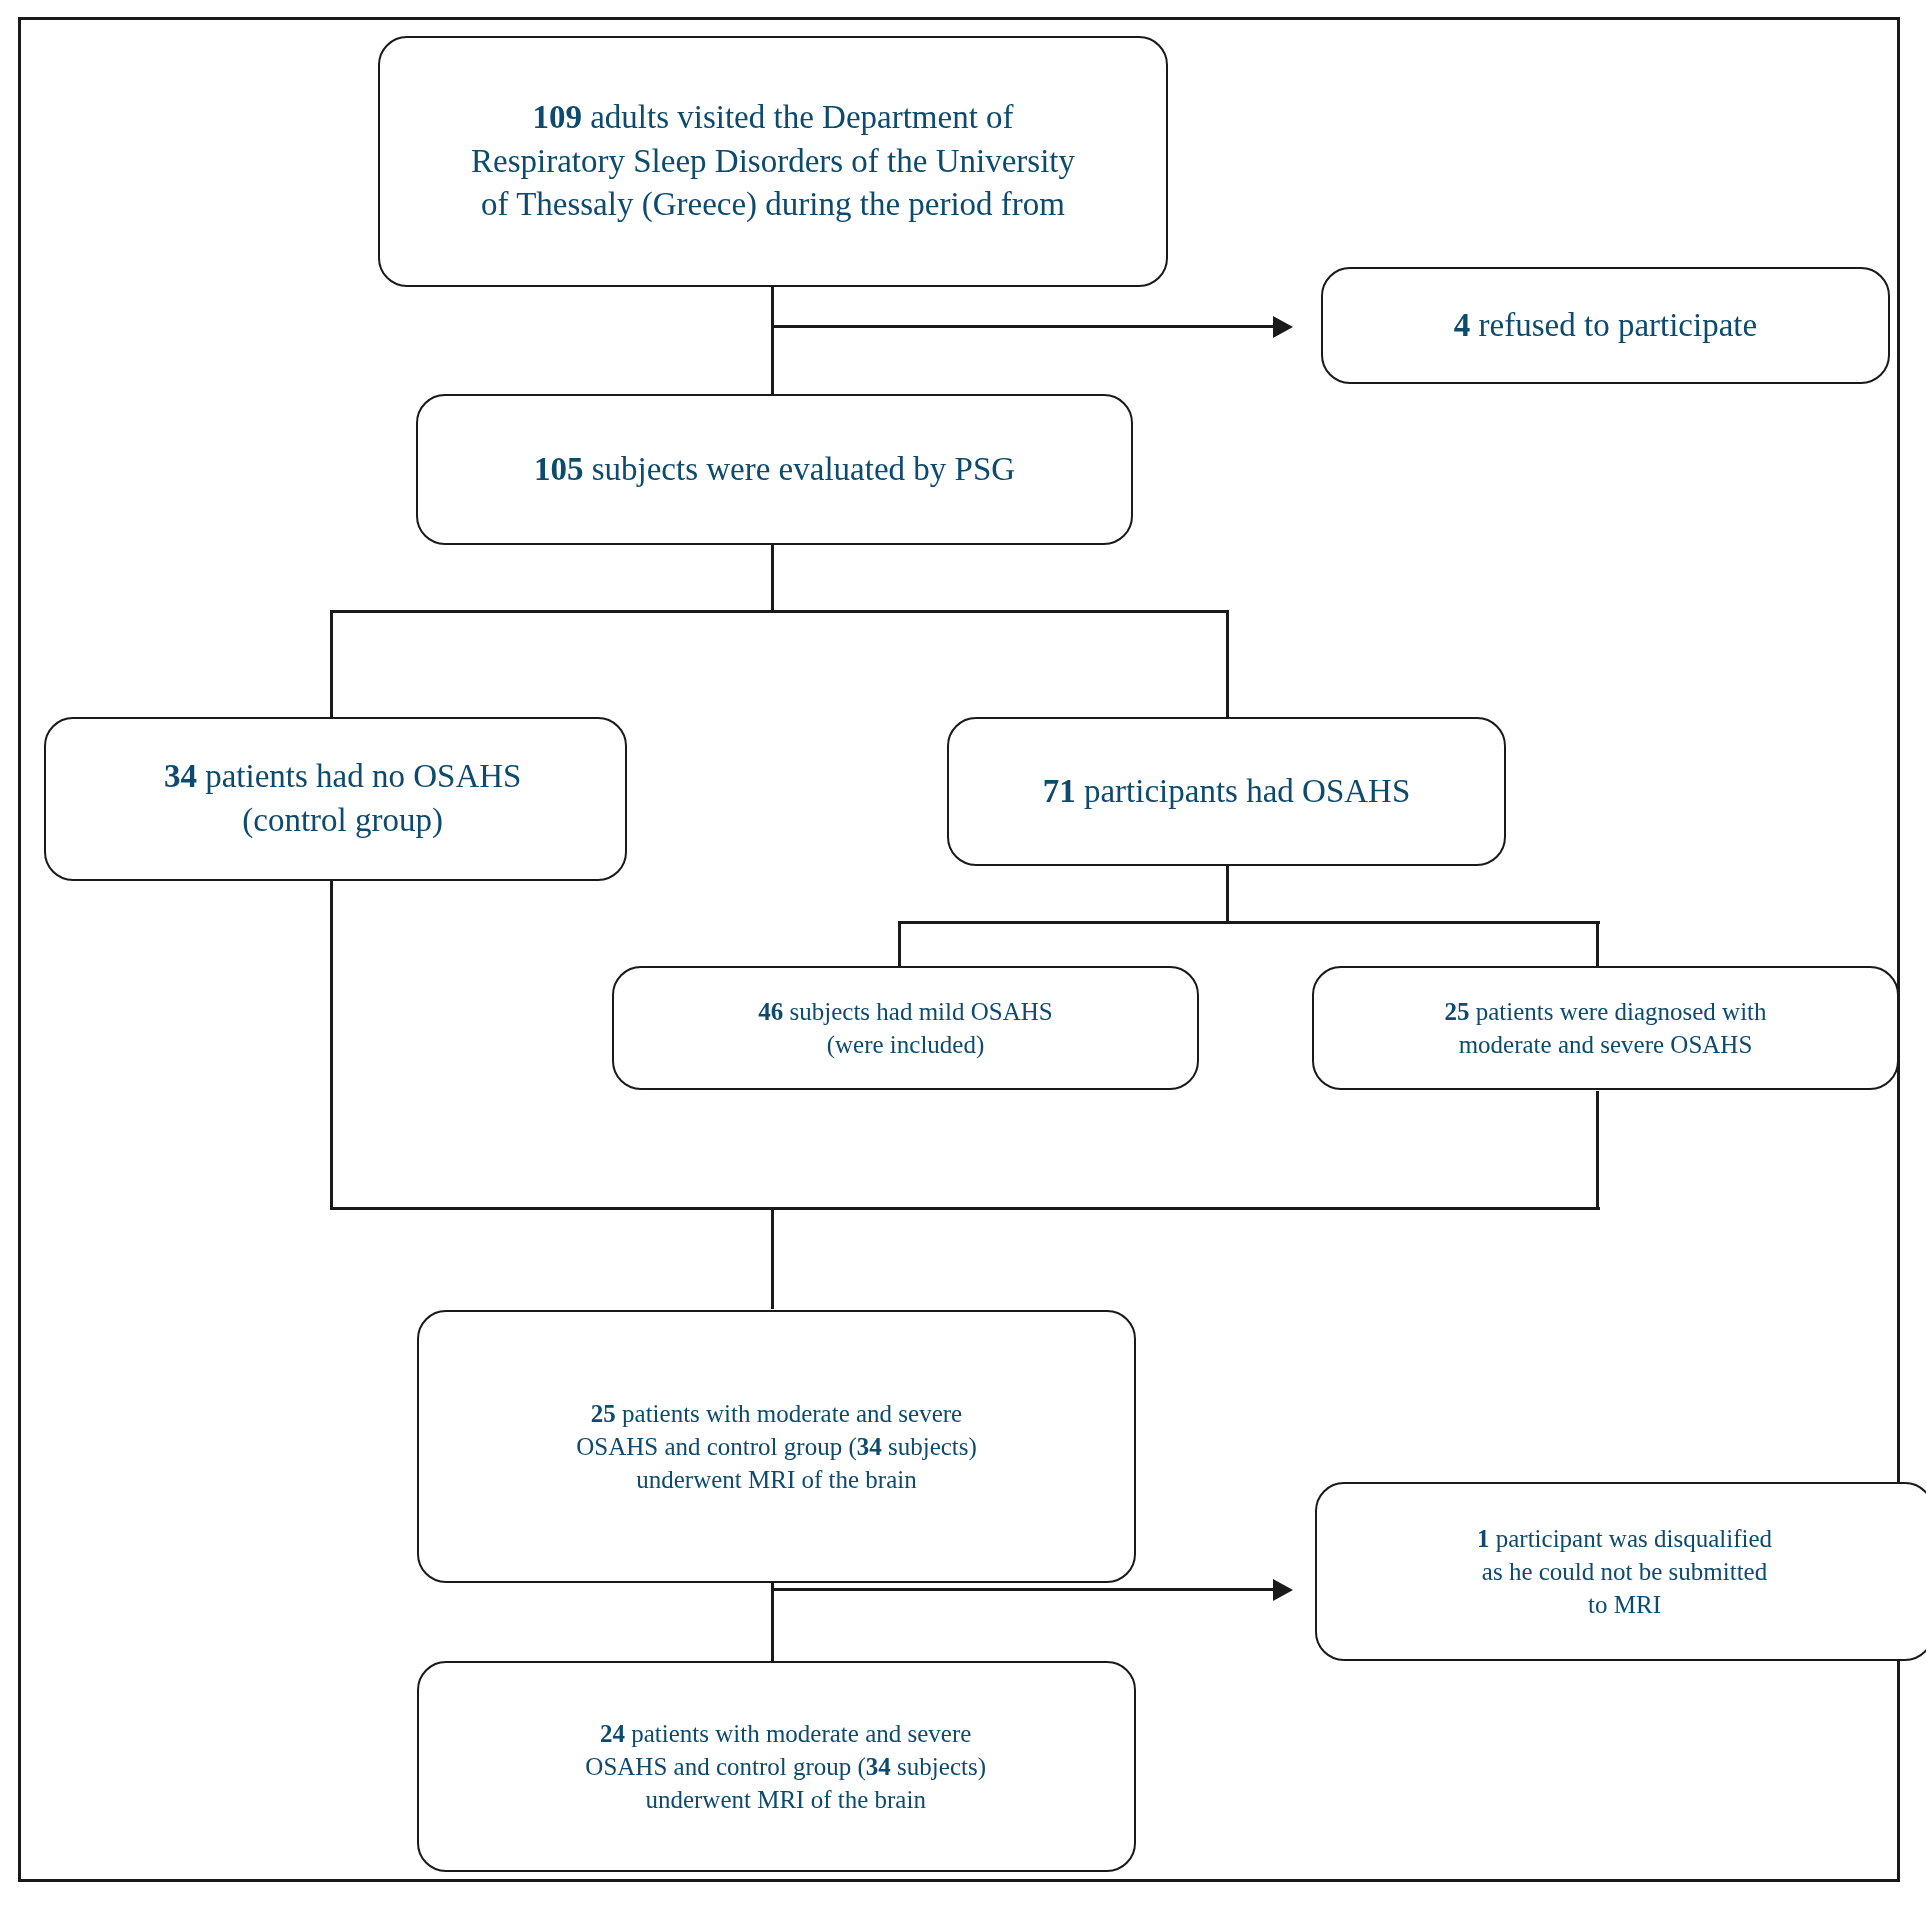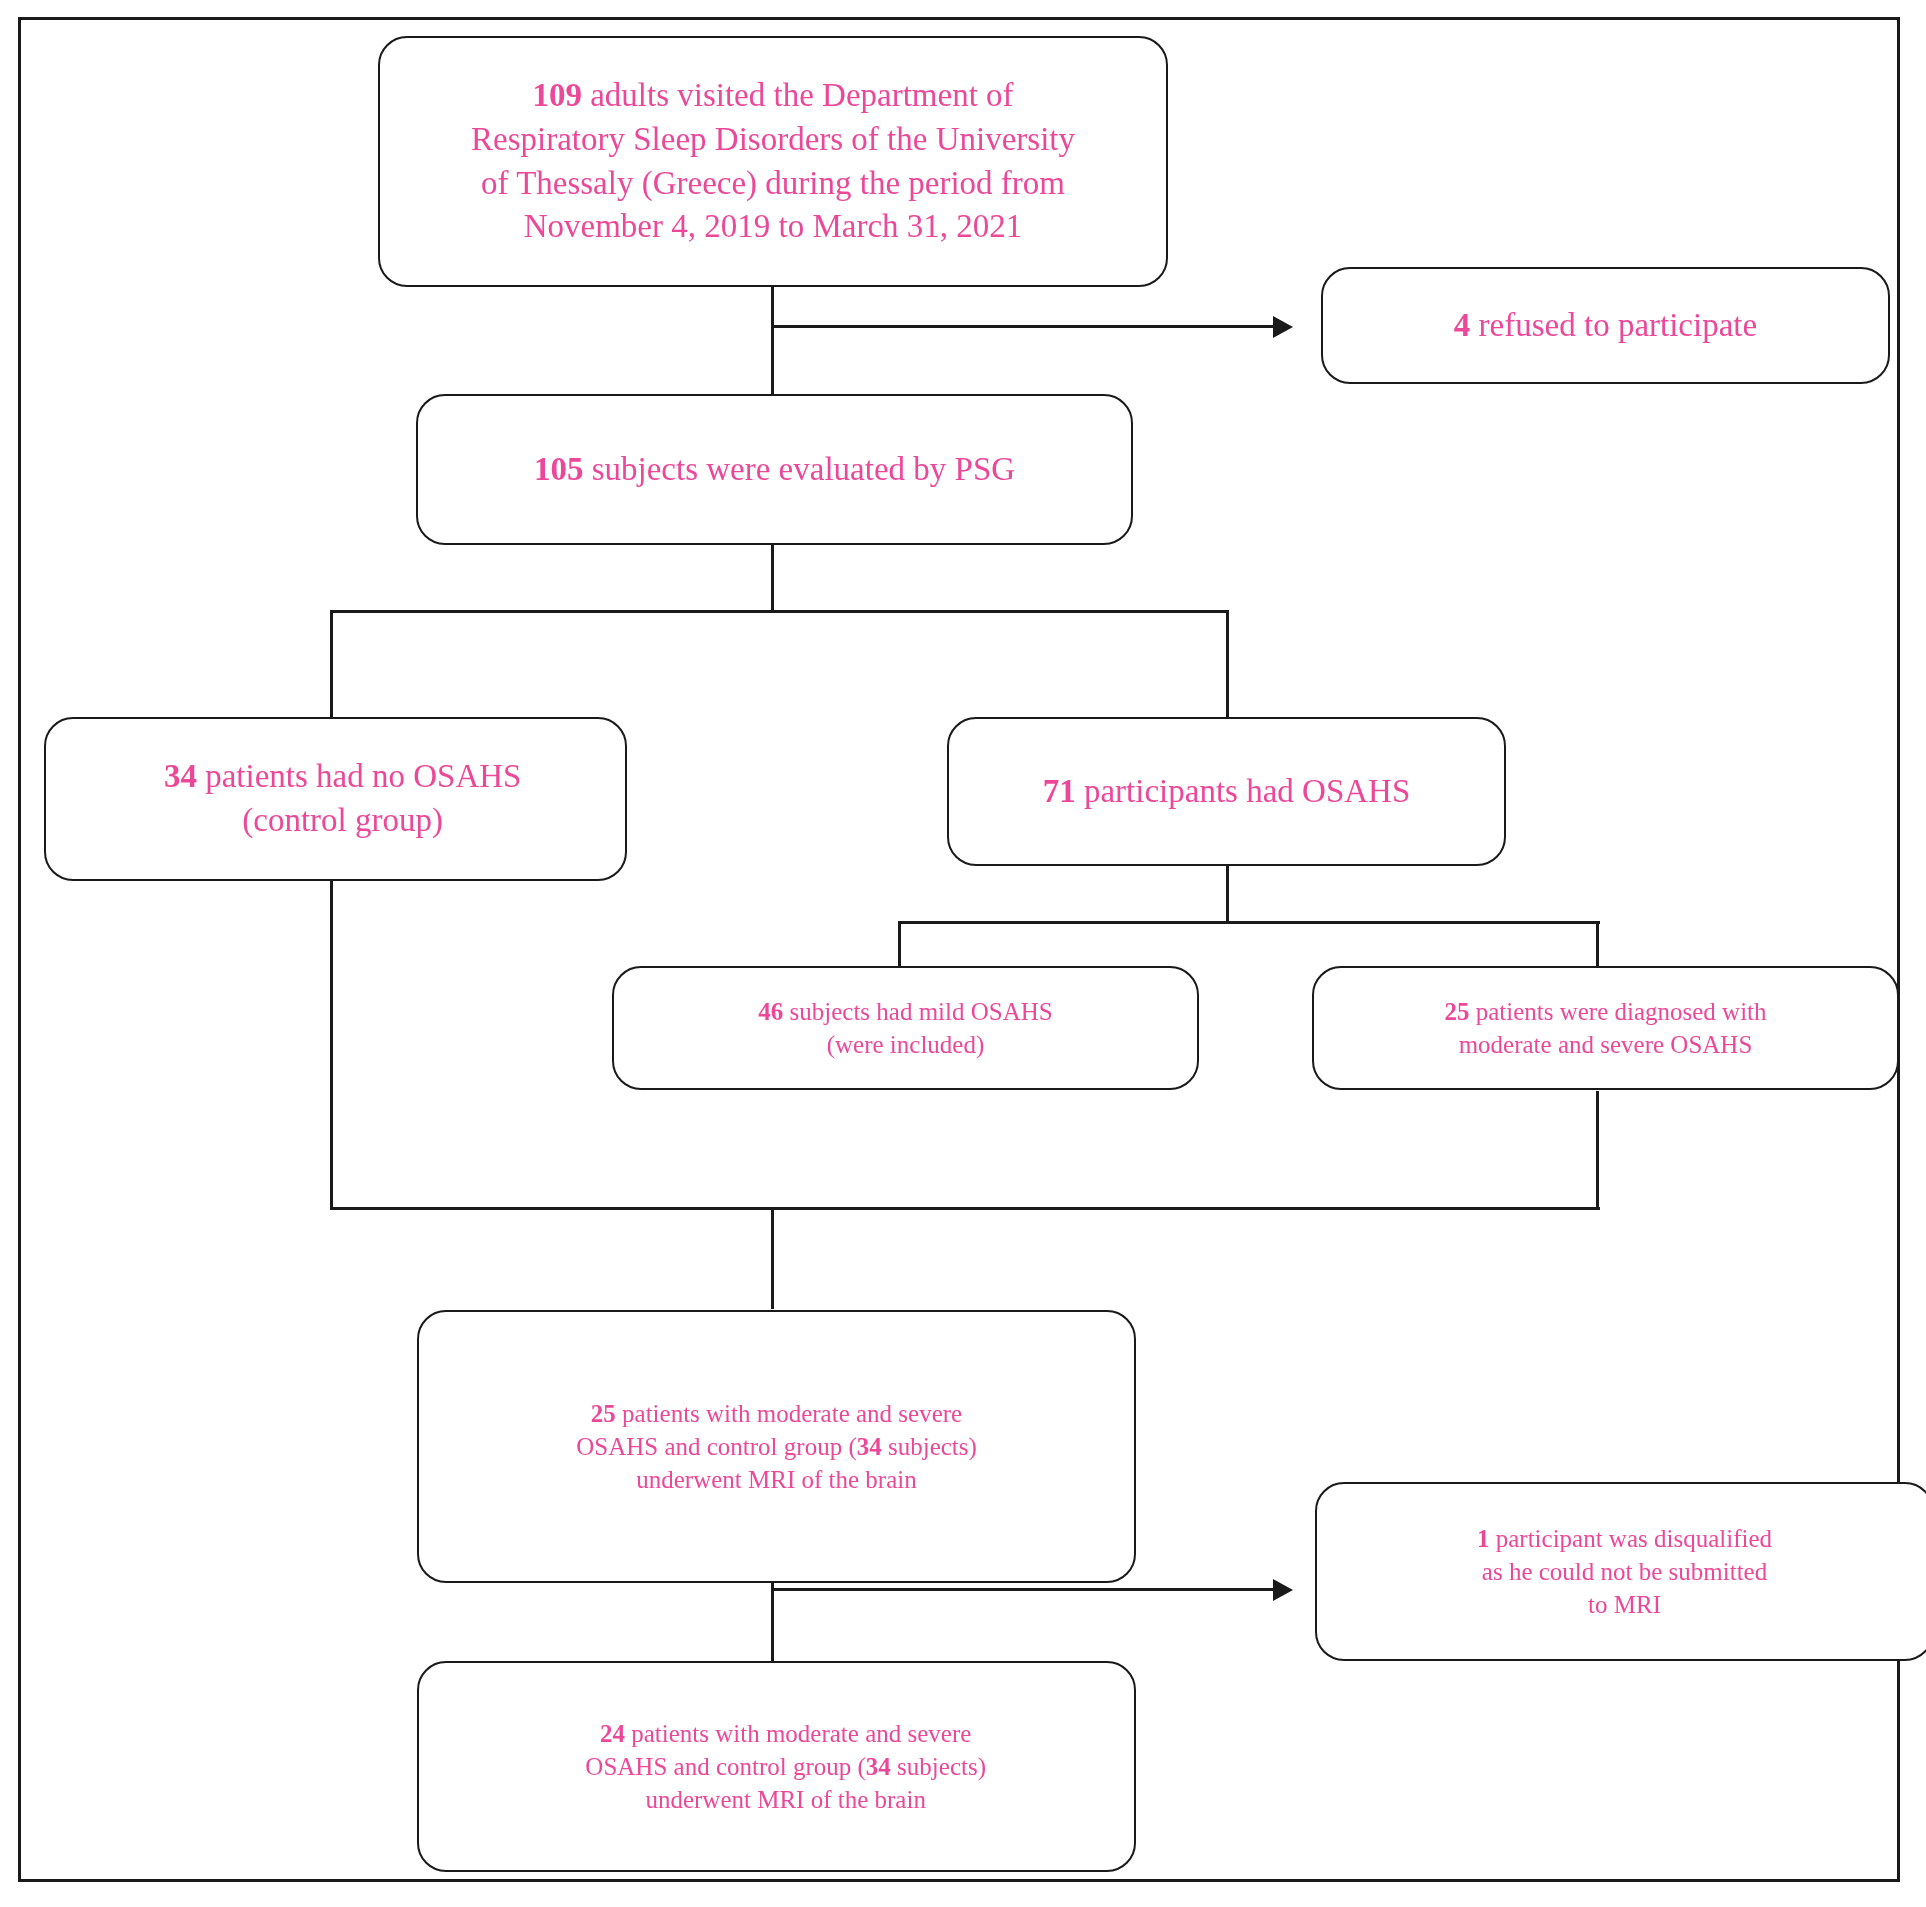--- a/index.html
+++ b/index.html
@@ -27,21 +27,21 @@
   .node {
     position: absolute;
     box-sizing: border-box;
     border: 2.7px solid #1a1a1a;
     border-radius: 29px;
     background: #ffffff;
     display: flex;
     align-items: center;
     justify-content: center;
     text-align: center;
-    color: #ec4899;
+    color: #0c4a6e;
     line-height: 1.33;
     padding: 6.8px 17.7px;
     z-index: 5;
   }
   .node .txt { display: block; width: 100%; }
   .node b { font-weight: bold; }
   .f48 { font-size: 33px; }
   .f46 { font-size: 25px; }
 
   
@@ -110,21 +110,20 @@
   <div class="vline" style="left:771px; top:1519px; height:144px;"></div>
 
   <div class="arrow-h" style="left:771px; top:1588px; width:518px;"></div>
 
   <div class="node f48" style="left:378px; top:36px; width:790px; height:251px;">
     <span class="txt">
       <b>109</b>
       <span>adults visited the Department of</span><br>
       <span>Respiratory Sleep Disorders of the University</span><br>
       <span>of Thessaly (Greece) during the period from</span><br>
-      <span>November 4, 2019 to March 31, 2021</span>
     </span>
   </div>
 
   <div class="node f48" style="left:1297px; top:267px; width:569px; height:117px;margin-left:24px;">
     <span class="txt">
       <b>4</b>
       <span>refused to participate</span>
     </span>
   </div>
 

